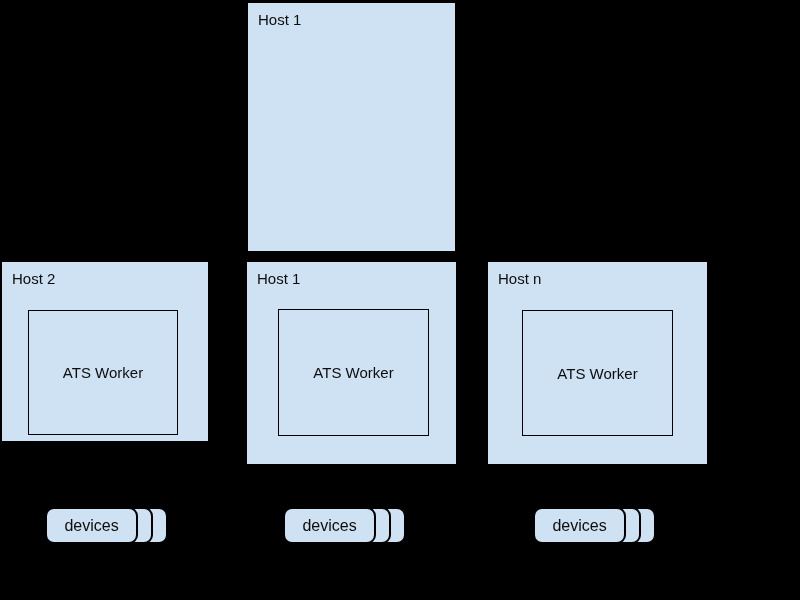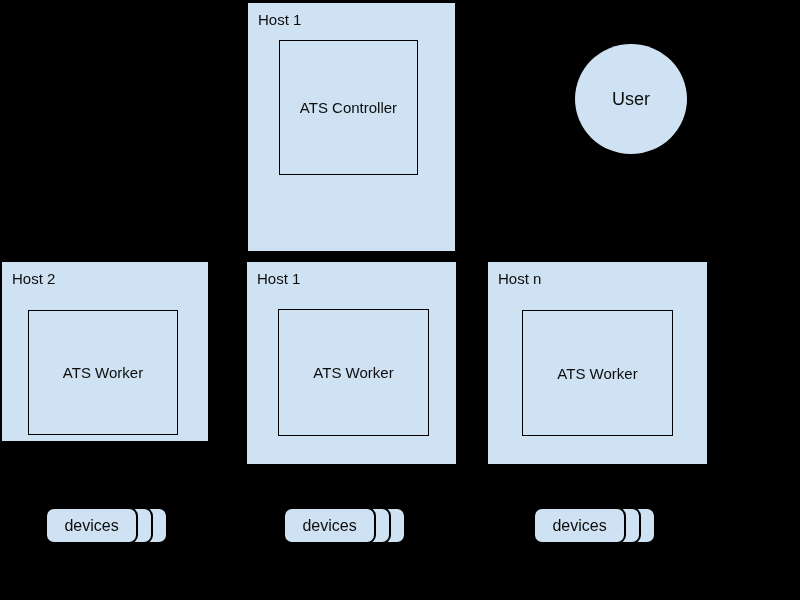--- a/index.html
+++ b/index.html
@@ -93,28 +93,22 @@
   #devices-2 { left: 283px; top: 507px; }
   #devices-3 { left: 533px; top: 507px; }
 </style>
 </head>
 <body>
 
 <div class="canvas">
 
   <div class="host" id="host-1">
     <div class="host-label">Host 1</div>
-    <div class="inner-box">
-      <span>ATS Controller</span>
-    </div>
   </div>
 
-  <div class="user-circle">
-    <span>User</span>
-  </div>
 
   <div class="host" id="host-2">
     <div class="host-label">Host 2</div>
     <div class="inner-box">
       <span>ATS Worker</span>
     </div>
   </div>
 
   <div class="host" id="host-3">
     <div class="host-label">Host 1</div>

